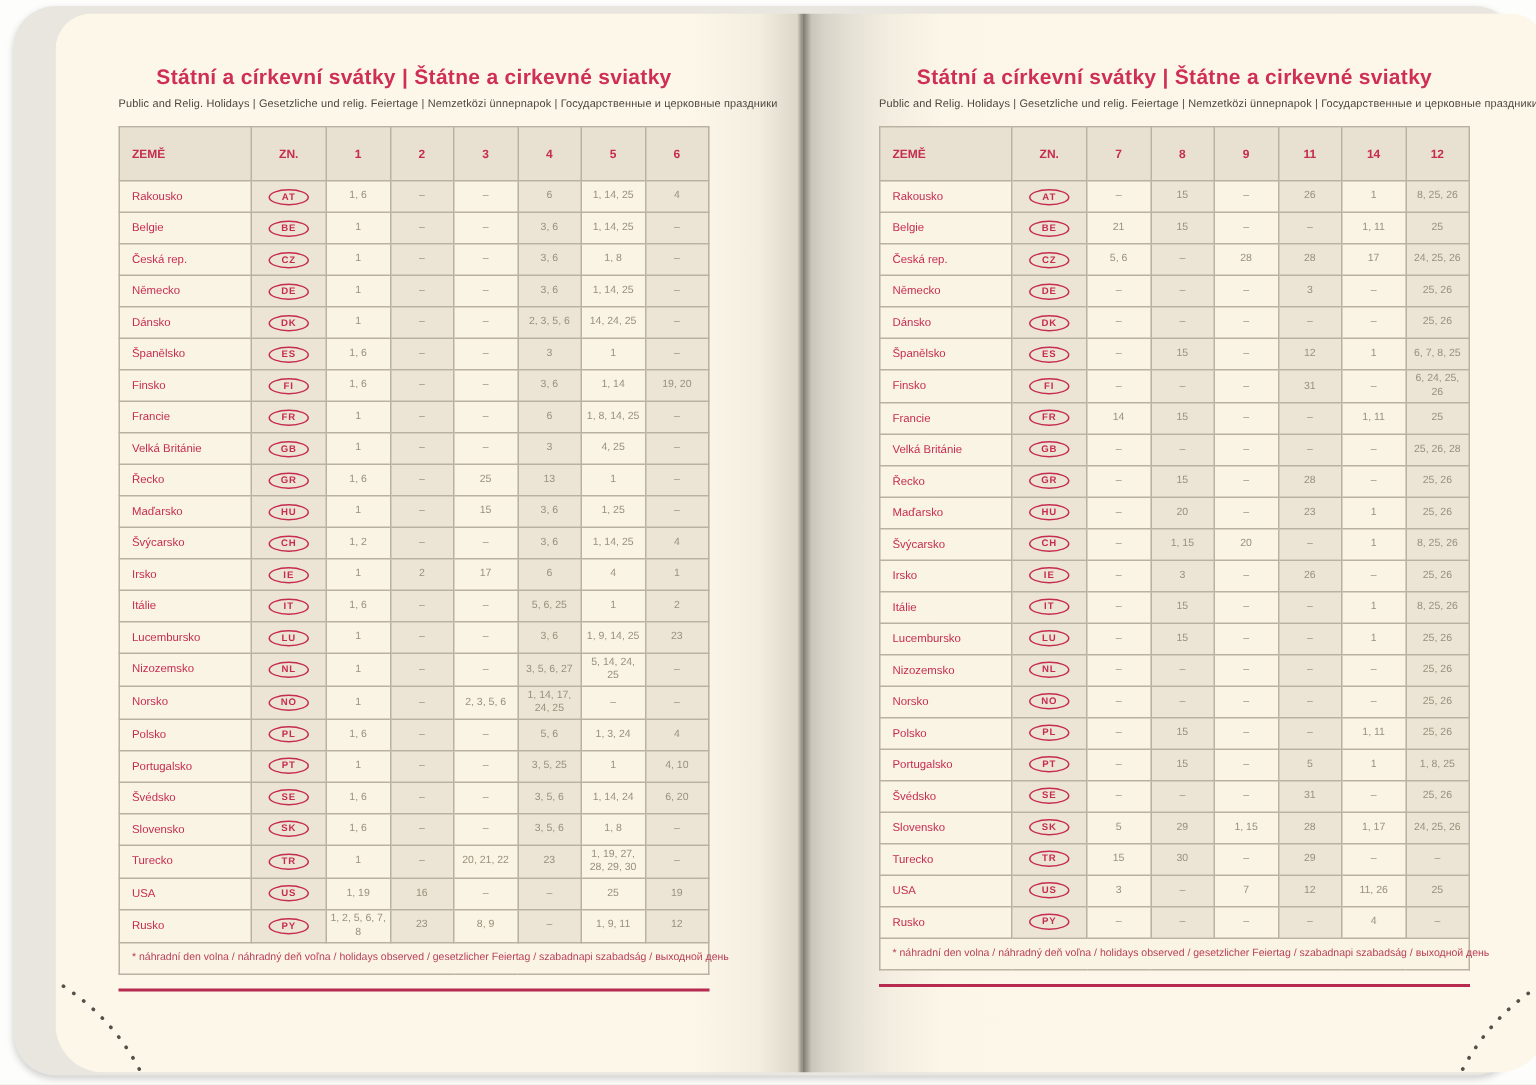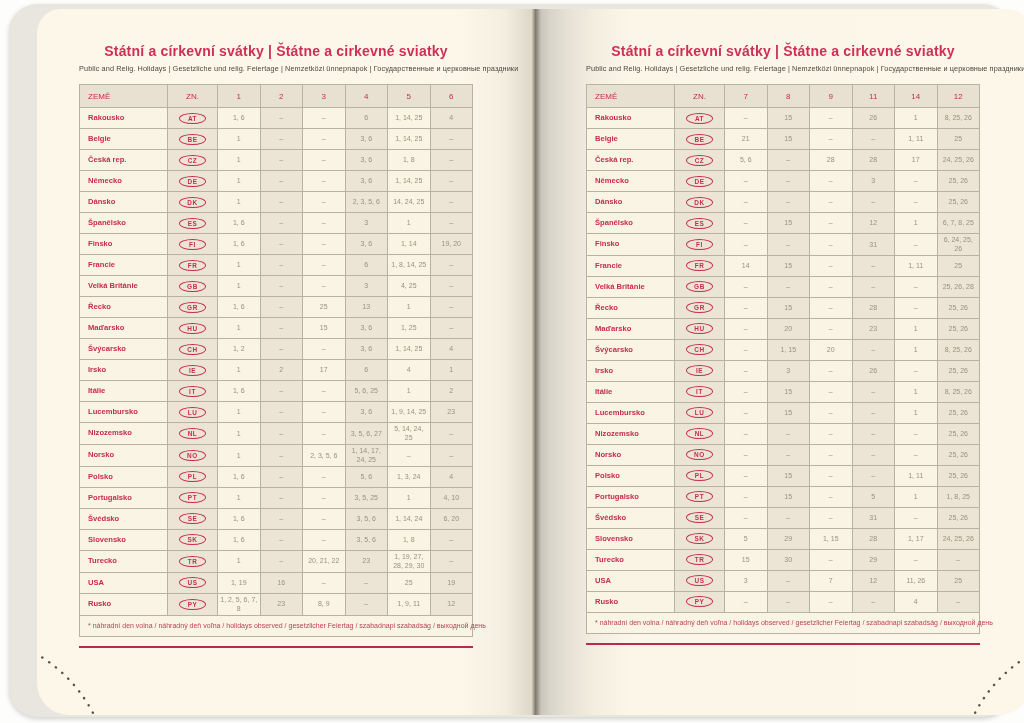--- a/index.html
+++ b/index.html
@@ -41,34 +41,34 @@
   .page-subtitle {
     margin-top:5px; text-align:center; color:#4c473f; font-size:7.3px;
     letter-spacing:.1px; white-space:nowrap;
   }
 
   table.holidays {
     margin-top:11px; width:100%; border-collapse:collapse; table-layout:fixed;
   }
   table.holidays th, table.holidays td { border:1px solid #b9b1a1; }
   table.holidays th {
-    height:23px; background:#e8e0d0; color:#c62c50;
-    font-size:8px; font-weight:normal; text-align:center;
+    height:36px; background:#e8e0d0; color:#c62c50;
+    font-size:8px; font-weight:bold; text-align:center;
   }
   table.holidays th.c-country { text-align:left; padding-left:8px; width:88px; }
   table.holidays th.c-zn { width:50px; }
   table.holidays td {
     height:21px; text-align:center; vertical-align:middle;
     font-size:7px; color:#98917e; background:#faf4e5;
     line-height:1.35; padding:1px 2px;
   }
   table.holidays td:nth-child(2n) { background:#ece5d6; }
   table.holidays td.c-country {
     text-align:left; padding-left:8px; color:#c62c50;
-    font-weight:bold; font-size:7.6px; white-space:nowrap;
+    font-weight:normal; font-size:7.6px; white-space:nowrap;
   }
   .badge {
     display:inline-block; width:27px; height:11px; line-height:10px;
     border:1px solid #c62c50; border-radius:50%;
     color:#c62c50; font-size:6.4px; font-weight:bold; letter-spacing:.6px;
     text-align:center; background:transparent;
   }
   table.holidays td.footnote {
     text-align:left; padding:5px 8px; background:#faf4e5;
     color:#b94059; font-size:7px; white-space:nowrap;

